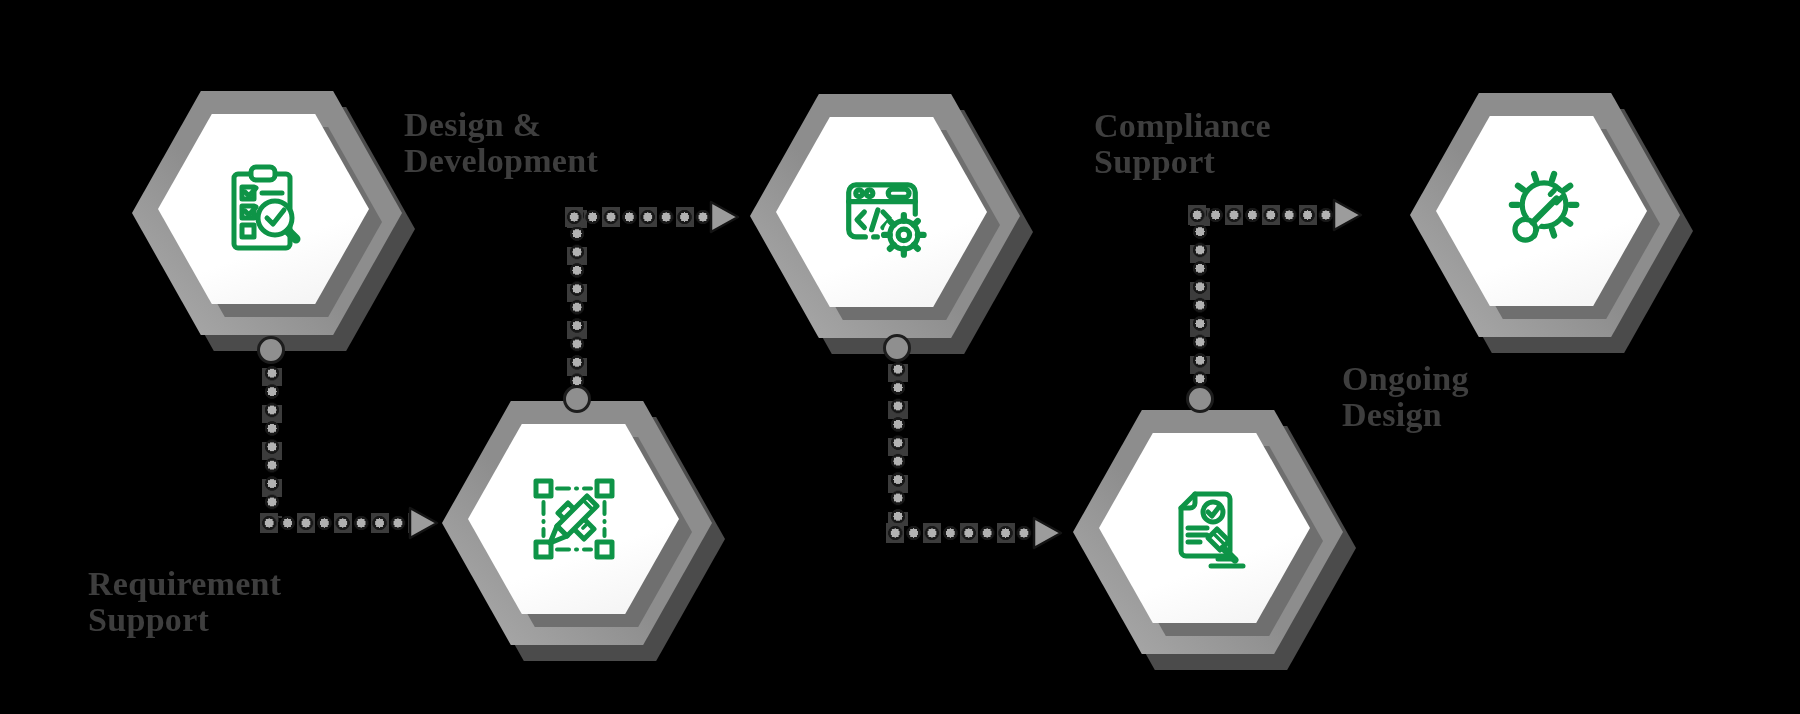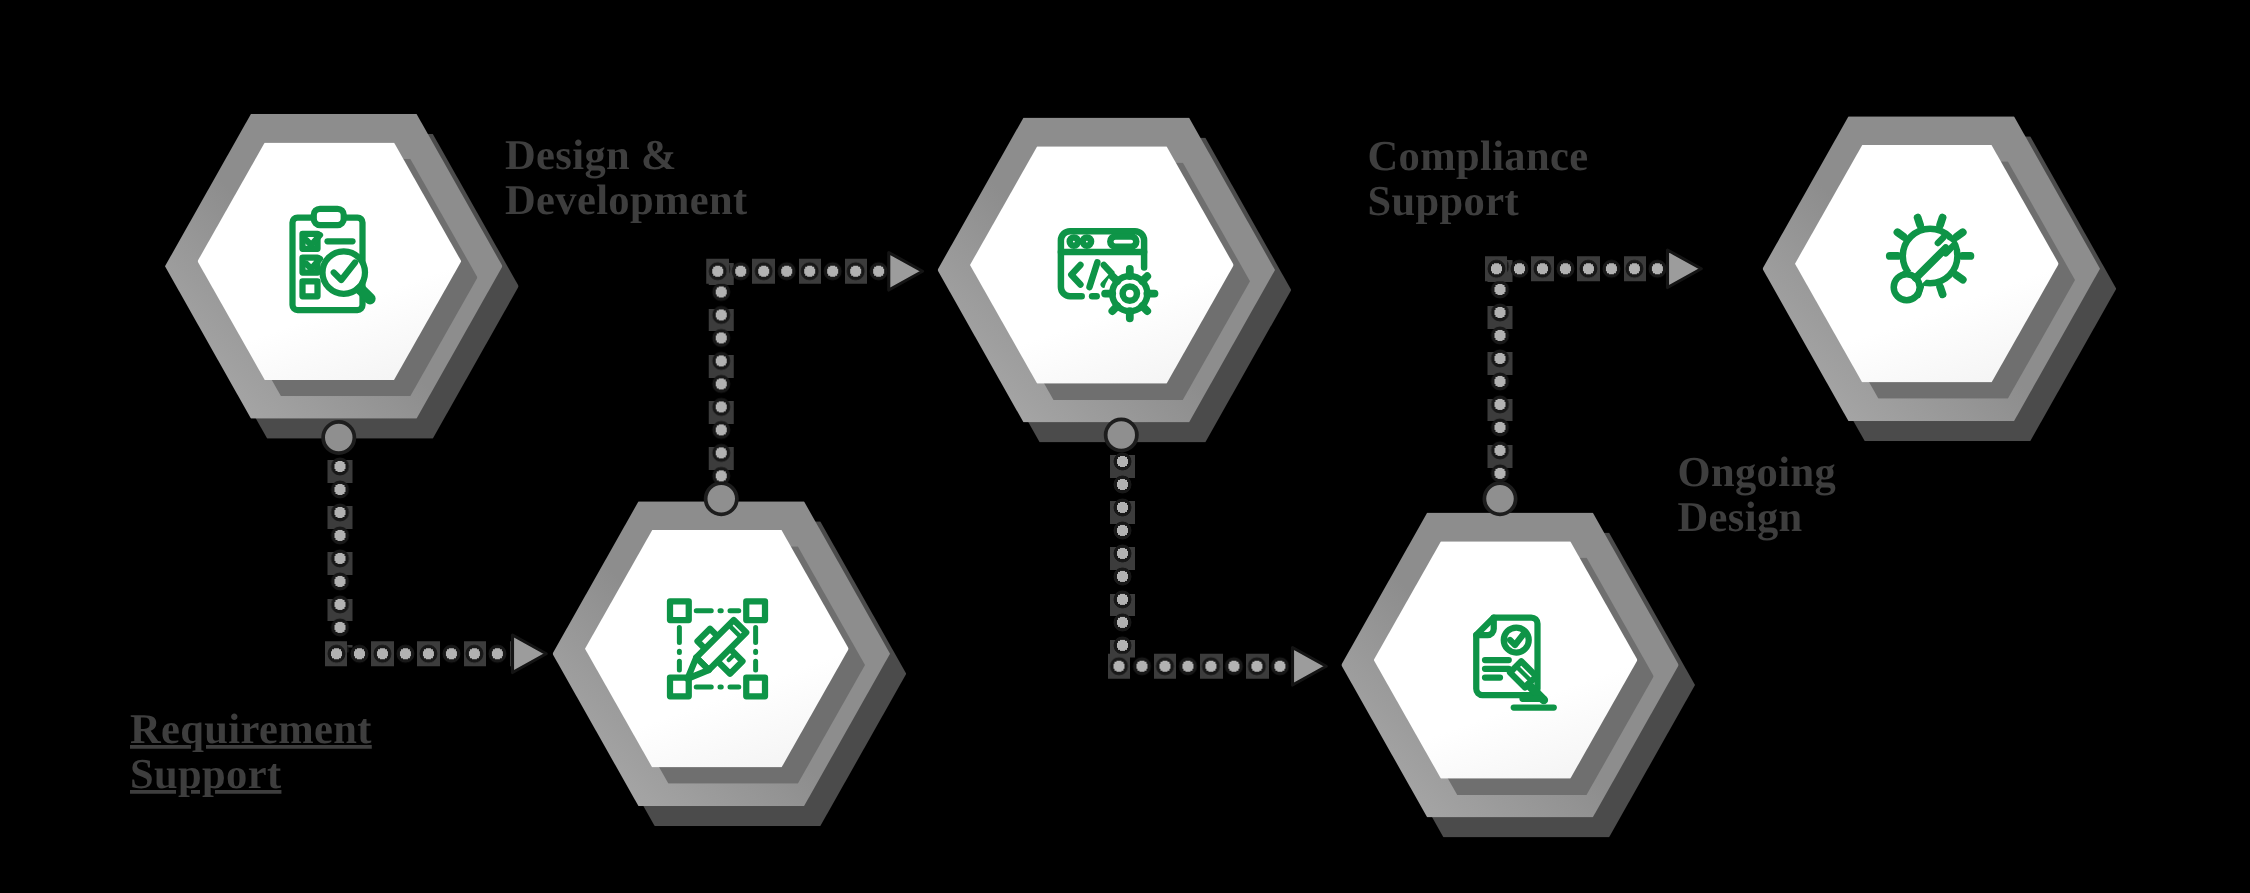--- a/index.html
+++ b/index.html
@@ -188,21 +188,21 @@
     <polygon points="3,5 30,20 3,35" fill="#9c9c9c" stroke="#141414" stroke-width="2.5" stroke-linejoin="round"></polygon>
   </svg>
 
   <div class="node-dot" style="left:1186px;top:385px;"></div>
   <div class="conn conn-v" style="left:1186px;top:204px;height:184px;"></div>
   <div class="conn conn-h" style="left:1188px;top:201px;width:146px;"></div>
   <svg class="arrow" style="left:1331px;top:195px;" width="34" height="40" viewBox="0 0 34 40">
     <polygon points="3,5 30,20 3,35" fill="#9c9c9c" stroke="#141414" stroke-width="2.5" stroke-linejoin="round"></polygon>
   </svg>
 
-  <div class="step-label" style="left:274px;top:566px;text-decoration:underline;">
+  <div class="step-label" style="left:258px;top:566px;">
     <span>Requirement</span>
     <span>Support</span>
   </div>
   <div class="step-label" style="left:574px;top:107px;">
     <span>Design &amp;</span>
     <span>Development</span>
   </div>
   <div class="step-label" style="left:1264px;top:108px;">
     <span>Compliance</span>
     <span>Support</span>

